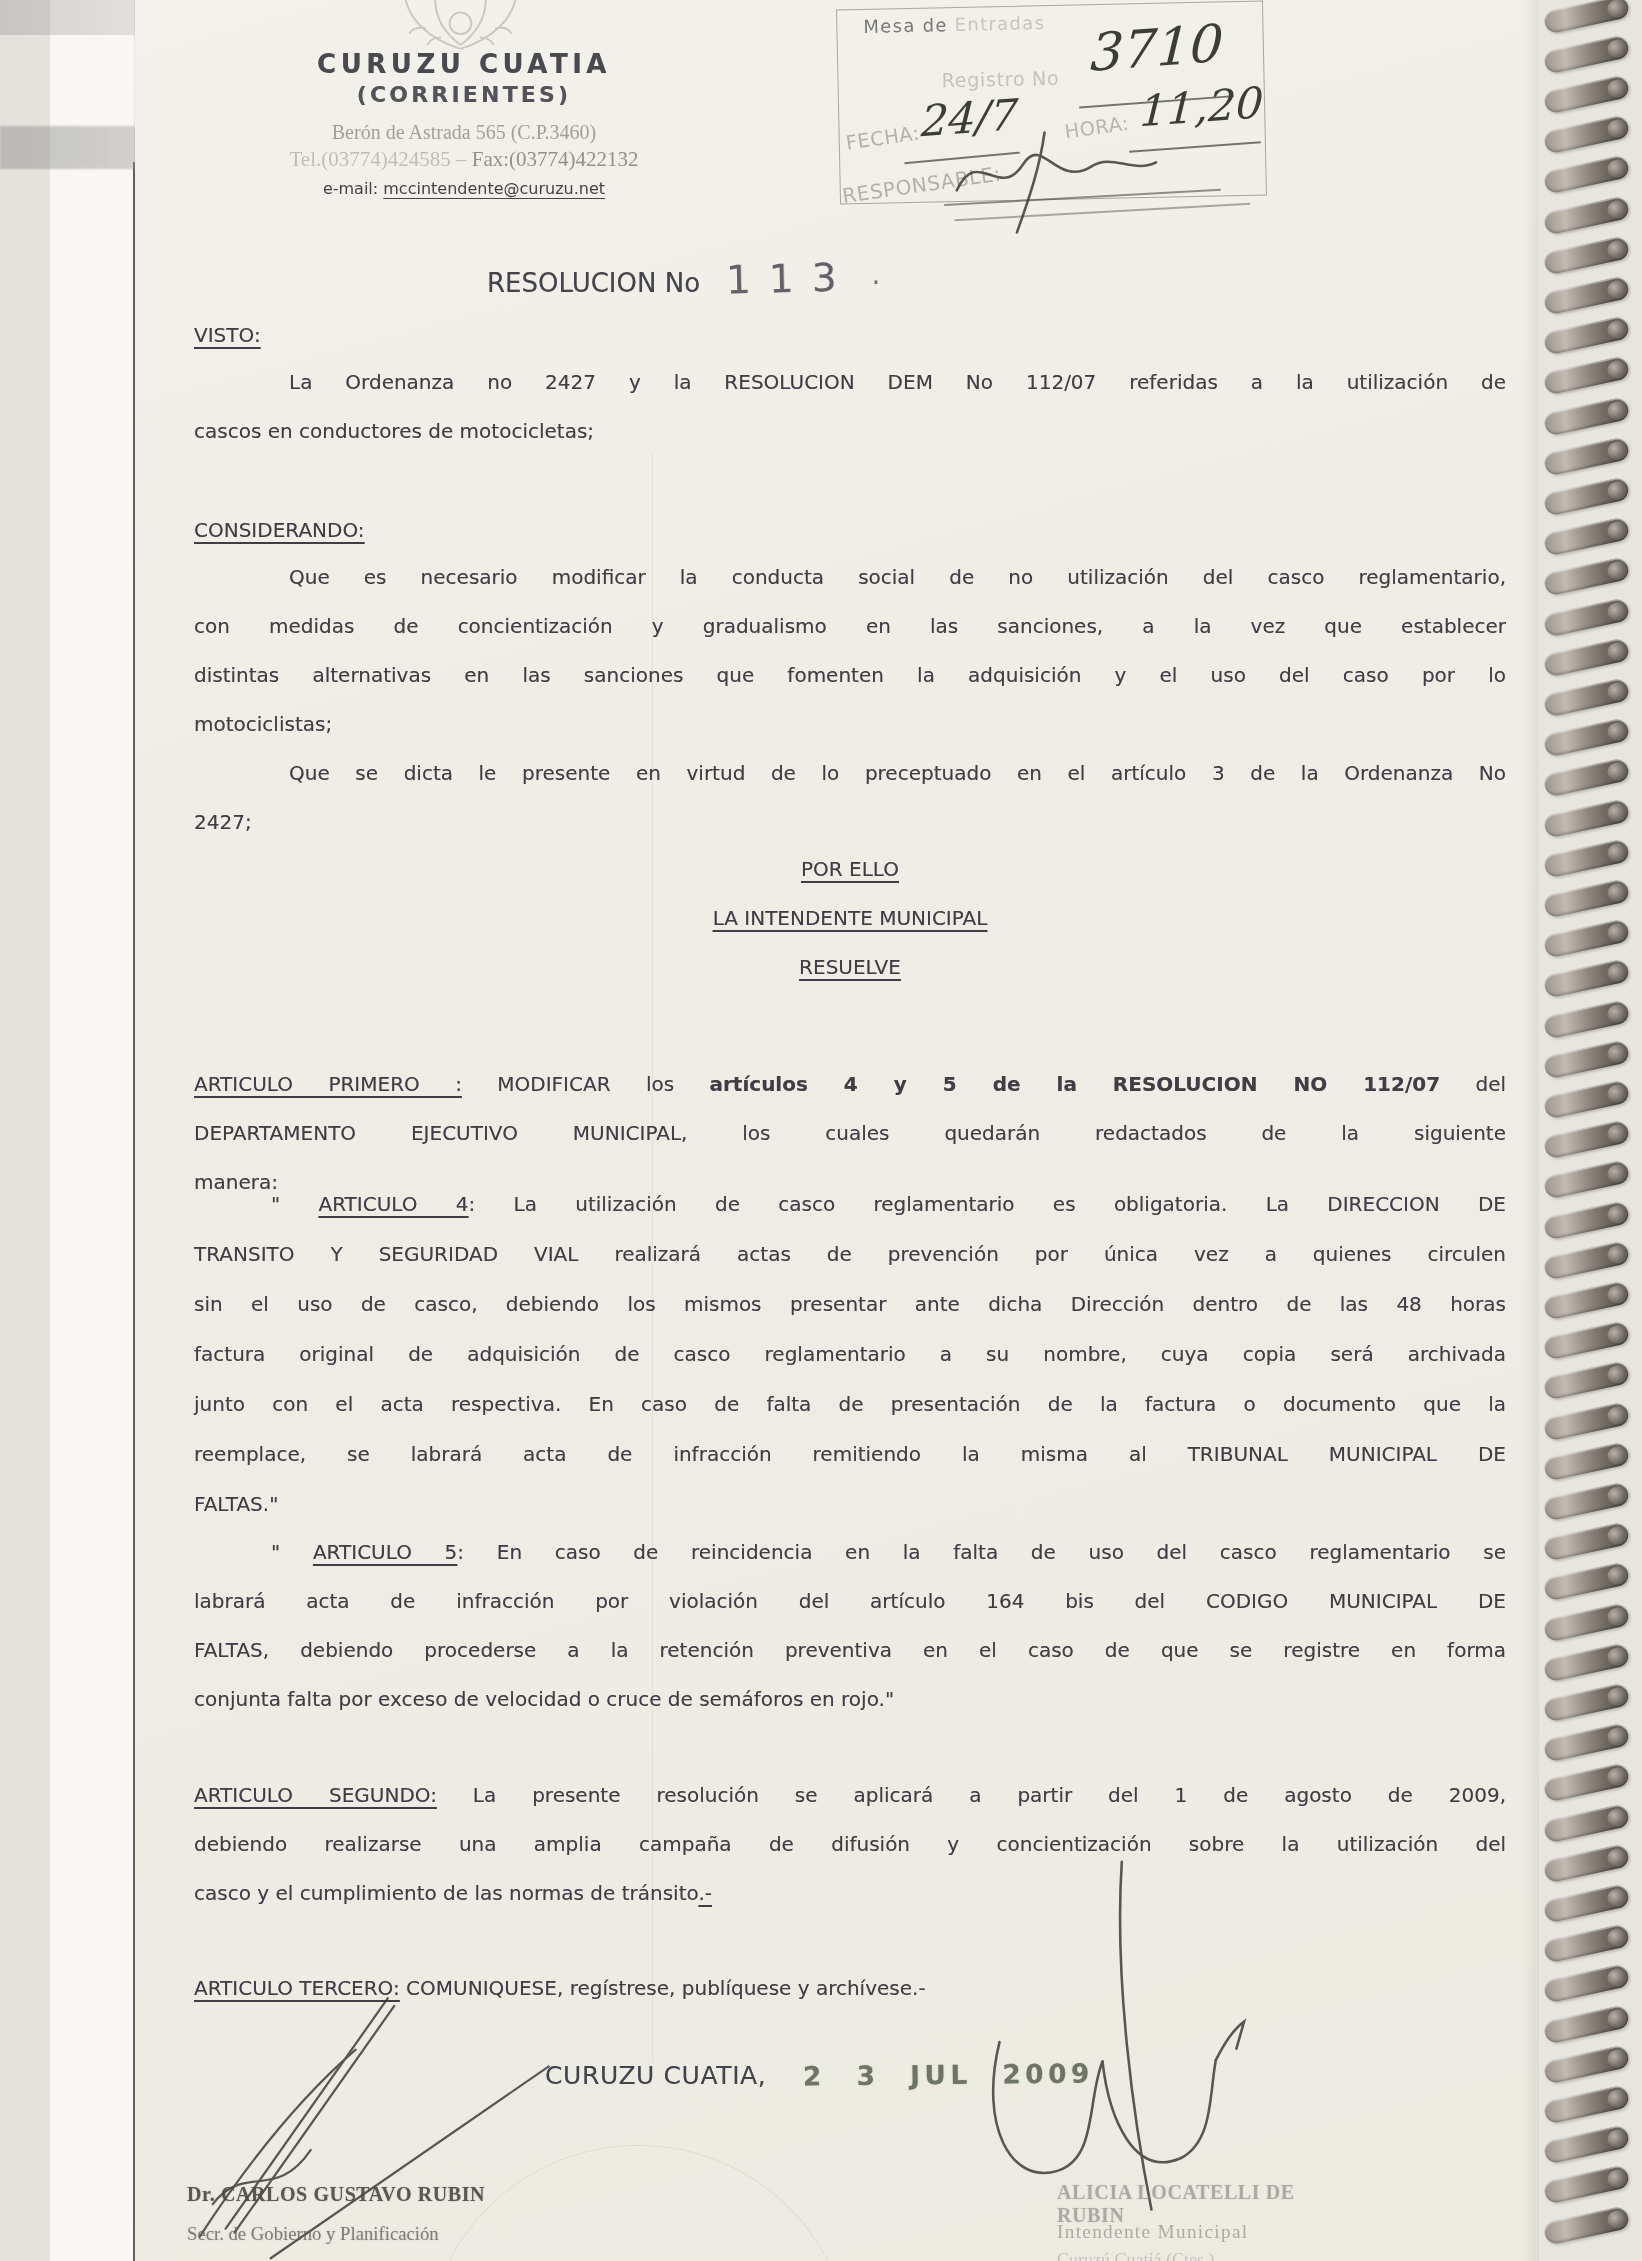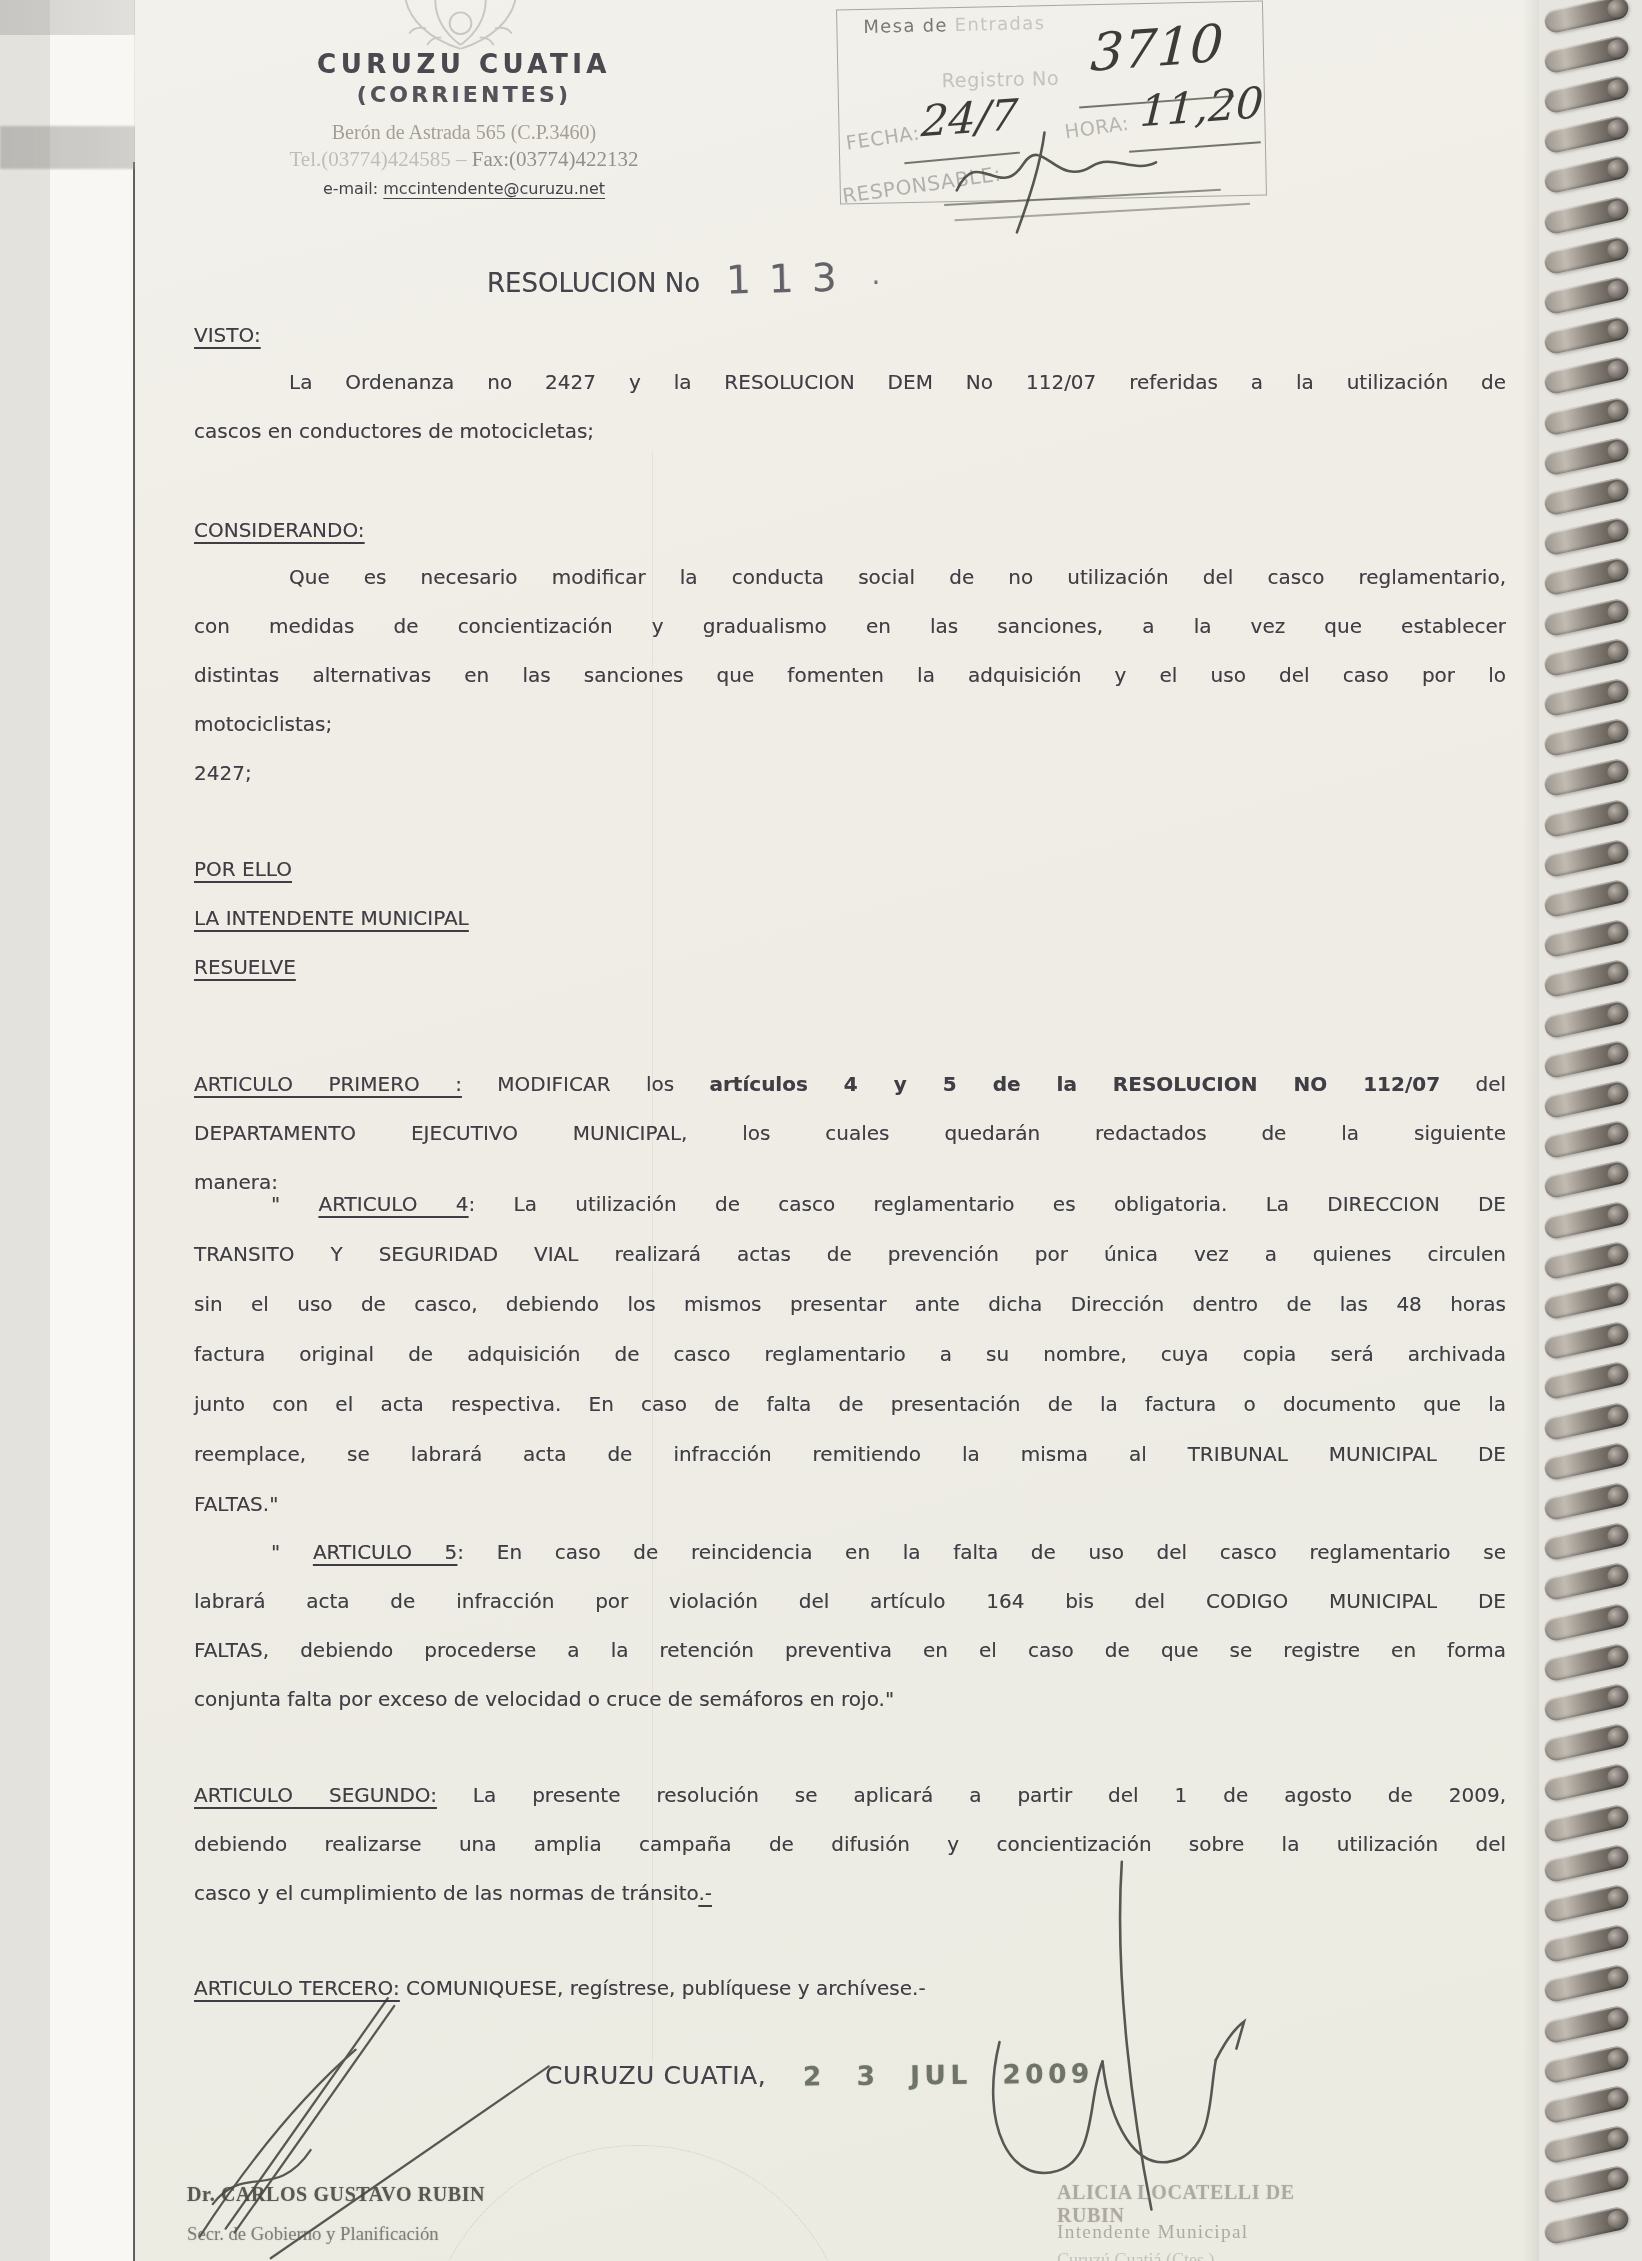--- a/index.html
+++ b/index.html
@@ -49,21 +49,21 @@
   .title .tnum{font-size:39px;letter-spacing:18px;color:#514f57;transform:rotate(-1.3deg);opacity:.88;text-shadow:0.6px 0 0.6px rgba(80,78,88,.35)}
   .title .tdot{font-size:28px;color:#514f57;opacity:.8;margin-left:-9px}
 
   
   .blk{position:absolute;left:59px;width:1312px;font-size:20px;line-height:49px;
        text-shadow:0 0 0.6px rgba(64,61,69,.42)}
   .lh78{line-height:50px}
   .jline{text-align:justify;text-align-last:justify}
   .indent{padding-left:95px}
   .u{text-decoration:underline;text-decoration-thickness:1.9px;text-underline-offset:5.2px}
-  .center{}
+  .center{text-align:center}
   .b{font-weight:bold}
 
   
   .dateline{position:absolute;left:410px;top:2059px;display:flex;align-items:baseline;gap:37px}
   .place{font-size:25px;letter-spacing:0.6px;color:#44424a;text-shadow:0 0 0.6px rgba(68,66,74,.4)}
   .datestamp{font-size:26.4px;font-weight:bold;letter-spacing:4.5px;word-spacing:17px;color:var(--date-ink,#5a6054);
              opacity:.85;transform:rotate(-.6deg);text-shadow:0 0 1.3px rgba(90,96,85,.5)}
 
   
   .seal{position:absolute;left:290px;top:2145px;width:425px;height:425px;border-radius:50%;
@@ -153,20 +153,21 @@
     </div>
 
     <div class="blk" style="top:506px"><span class="u">CONSIDERANDO:</span></div>
     <div class="blk" style="top:553px">
       <div class="jline indent">Que es necesario modificar la conducta social de no utilización del casco reglamentario,</div>
       <div class="jline">con medidas de concientización y gradualismo en las sanciones, a la vez que establecer</div>
       <div class="jline">distintas alternativas en las sanciones que fomenten la adquisición y el uso del caso por lo</div>
       <div>motociclistas;</div>
     </div>
     <div class="blk" style="top:749px">
+      <div class="jline indent">Que se dicta le presente en virtud de lo preceptuado en el artículo 3 de la Ordenanza No</div>
       <div>2427;</div>
     </div>
 
     <div class="blk" style="top:845px">
       <div class="center"><span class="u">POR ELLO</span></div>
       <div class="center"><span class="u">LA INTENDENTE MUNICIPAL</span></div>
       <div class="center"><span class="u">RESUELVE</span></div>
     </div>
 
     <div class="blk" style="top:1060px">

